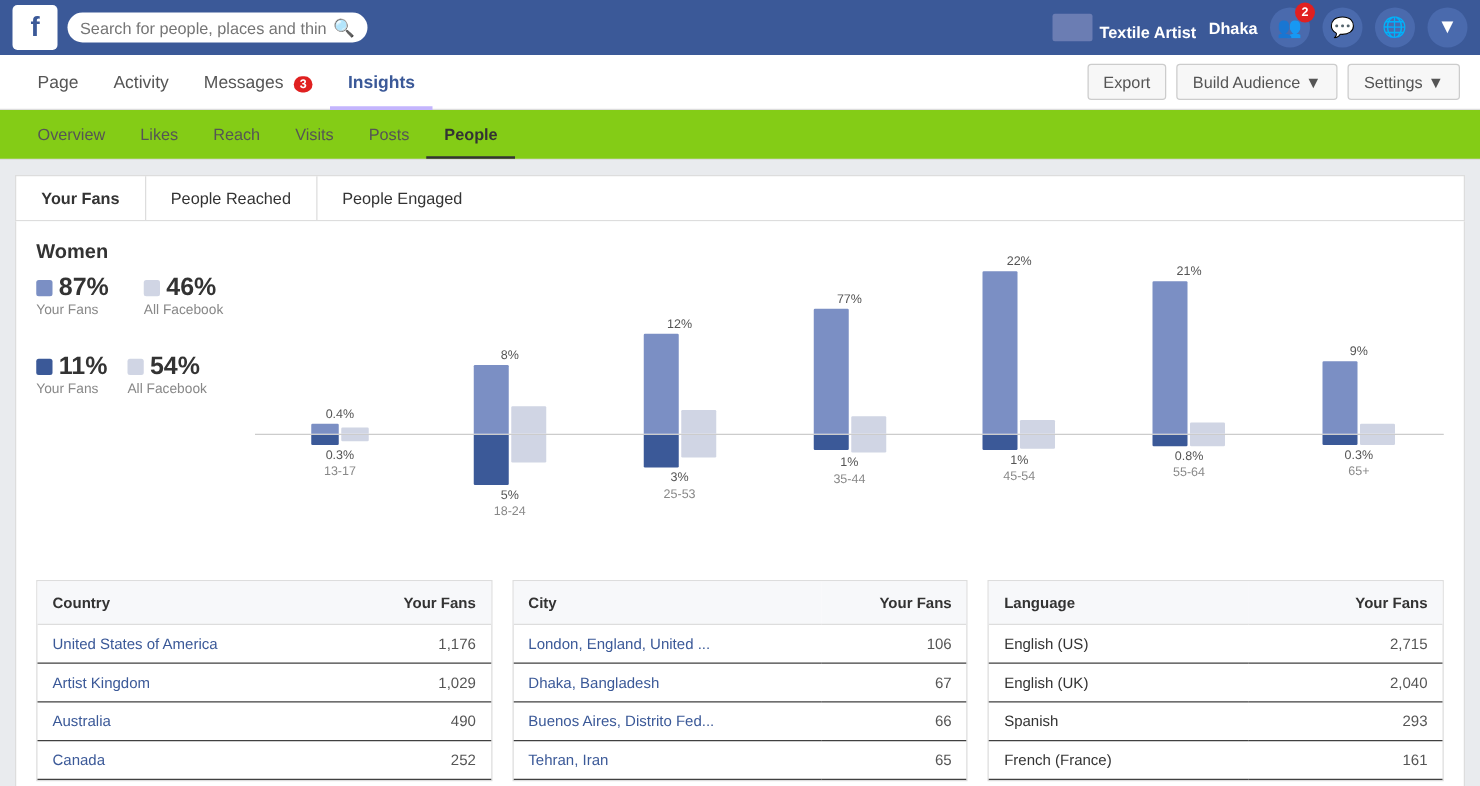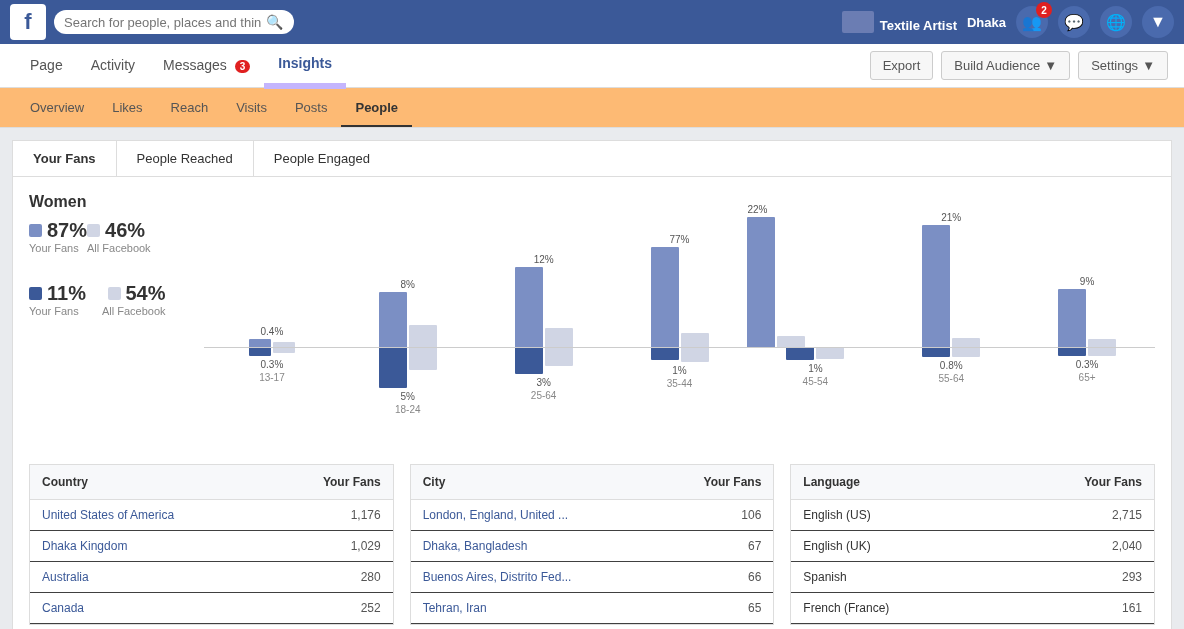--- a/index.html
+++ b/index.html
@@ -72,41 +72,41 @@
       height: 44px;
     }
     .page-tab {
       padding: 12px 14px;
       font-size: 14px;
       color: #555;
       cursor: pointer;
       border-bottom: 2px solid transparent;
       margin-bottom: -1px;
     }
-    .page-tab.active { color: #3b5998; border-bottom: 6px solid #c4b5fd; font-weight: bold; }
+    .page-tab.active { color: #3b5998; border-bottom: 3px solid #c4b5fd; font-weight: bold; }
     .page-tab .msg-badge {
       background: #e02020; color: #fff;
       border-radius: 10px; padding: 1px 5px; font-size: 10px; margin-left: 4px; font-weight: bold;
     }
     .tab-spacer { flex: 1; }
     .tab-btn {
       padding: 6px 12px;
       font-size: 13px;
       color: #555;
       cursor: pointer;
       background: #f7f7f7;
       border: 1px solid #ccc;
       border-radius: 3px;
       margin-left: 8px;
       display: flex; align-items: center; gap: 4px;
     }
 
     
     .insights-tabs {
-      background: #fdba74;
+      background: #84cc16;
       border-bottom: 1px solid #ddd;
       display: flex; align-items: center;
       padding: 0 16px;
       height: 40px;
     }
     .insights-tab {
       padding: 10px 14px;
       font-size: 13px;
       color: #555;
       cursor: pointer;
@@ -259,21 +259,21 @@
     </div>
 
     <div class="chart-panel">
 
       <div style="display:flex; align-items: stretch;">
 
         <div style="width:175px; flex-shrink:0;">
 
           <div style="margin-bottom: 8px;">
             <div style="font-size:16px; font-weight:bold; margin-bottom:8px;">Women</div>
-            <div style="display:flex; gap:0; align-items:flex-start;">
+            <div style="display:flex; gap:28px; align-items:flex-start;">
               <div>
                 <div style="display:flex; align-items:center; gap:5px; font-size:20px; font-weight:bold;">
                   <span style="width:13px;height:13px;background:#7b8fc4;display:inline-block;border-radius:2px;"></span>
                   <span>87%</span>
                 </div>
                 <div style="font-size:11px;color:#888;">Your Fans</div>
               </div>
               <div>
                 <div style="display:flex; align-items:center; gap:5px; font-size:20px; font-weight:bold;">
                   <span style="width:13px;height:13px;background:#d0d5e4;display:inline-block;border-radius:2px;"></span>
@@ -289,21 +289,21 @@
           <div>
             <div style="display:flex; gap:16px; align-items:flex-start;">
               <div>
                 <div style="display:flex; align-items:center; gap:5px; font-size:20px; font-weight:bold;">
                   <span style="width:13px;height:13px;background:#3b5998;display:inline-block;border-radius:2px;"></span>
                   <span>11%</span>
                 </div>
                 <div style="font-size:11px;color:#888;">Your Fans</div>
               </div>
               <div>
-                <div style="display:flex; align-items:center; gap:5px; font-size:20px; font-weight:bold;justify-content:flex-end;">
+                <div style="display:flex; align-items:center; gap:5px; font-size:20px; font-weight:bold;">
                   <span style="width:13px;height:13px;background:#d0d5e4;display:inline-block;border-radius:2px;"></span>
                   <span>54%</span>
                 </div>
                 <div style="font-size:11px;color:#888;">All Facebook</div>
               </div>
             </div>
           </div>
         </div>
 
         <div style="flex:1; display:flex; flex-direction:column;">
@@ -335,21 +335,21 @@
             </div>
 
             <div style="flex:1; display:flex; flex-direction:column; align-items:center; justify-content:flex-end; height:100%;">
               <span style="font-size:10px;color:#555;margin-bottom:2px;">77%</span>
               <div style="display:flex;gap:2px;align-items:flex-end;">
                 <div style="width:28px;height:100px;background:#7b8fc4;border-radius:1px 1px 0 0;"></div>
                 <div style="width:28px;height:14px;background:#d0d5e4;border-radius:1px 1px 0 0;"></div>
               </div>
             </div>
 
-            <div style="flex:1; display:flex; flex-direction:column; align-items:flex-start; justify-content:flex-end; height:100%;">
+            <div style="flex:1; display:flex; flex-direction:column; align-items:center; justify-content:flex-end; height:100%;">
               <span style="font-size:10px;color:#555;margin-bottom:2px;">22%</span>
               <div style="display:flex;gap:2px;align-items:flex-end;">
                 <div style="width:28px;height:130px;background:#7b8fc4;border-radius:1px 1px 0 0;"></div>
                 <div style="width:28px;height:11px;background:#d0d5e4;border-radius:1px 1px 0 0;"></div>
               </div>
             </div>
 
             <div style="flex:1; display:flex; flex-direction:column; align-items:center; justify-content:flex-end; height:100%;">
               <span style="font-size:10px;color:#555;margin-bottom:2px;">21%</span>
               <div style="display:flex;gap:2px;align-items:flex-end;">
@@ -386,21 +386,21 @@
               <span style="font-size:10px;color:#555;margin-top:3px;">5%</span>
               <span style="font-size:10px;color:#888;margin-top:2px;">18-24</span>
             </div>
 
             <div style="flex:1; display:flex; flex-direction:column; align-items:center;">
               <div style="display:flex;gap:2px;align-items:flex-start;">
                 <div style="width:28px;height:26px;background:#3b5998;border-radius:0 0 1px 1px;"></div>
                 <div style="width:28px;height:18px;background:#d0d5e4;border-radius:0 0 1px 1px;"></div>
               </div>
               <span style="font-size:10px;color:#555;margin-top:3px;">3%</span>
-              <span style="font-size:10px;color:#888;margin-top:2px;">25-64</span>
+              <span style="font-size:10px;color:#888;margin-top:2px;">25-53</span>
             </div>
 
             <div style="flex:1; display:flex; flex-direction:column; align-items:center;">
               <div style="display:flex;gap:2px;align-items:flex-start;">
                 <div style="width:28px;height:12px;background:#3b5998;border-radius:0 0 1px 1px;"></div>
                 <div style="width:28px;height:14px;background:#d0d5e4;border-radius:0 0 1px 1px;"></div>
               </div>
               <span style="font-size:10px;color:#555;margin-top:3px;">1%</span>
               <span style="font-size:10px;color:#888;margin-top:2px;">35-44</span>
             </div>
@@ -444,26 +444,26 @@
                 <th>Country</th>
                 <th>Your Fans</th>
               </tr>
             </thead>
             <tbody>
               <tr>
                 <td class="link-cell">United States of America</td>
                 <td>1,176</td>
               </tr>
               <tr>
-                <td class="link-cell">Dhaka Kingdom</td>
+                <td class="link-cell">Artist Kingdom</td>
                 <td>1,029</td>
               </tr>
               <tr>
                 <td class="link-cell">Australia</td>
-                <td>280</td>
+                <td>490</td>
               </tr>
               <tr>
                 <td class="link-cell">Canada</td>
                 <td>252</td>
               </tr>
             </tbody>
           </table>
         </div>
 
         <div class="data-table">

